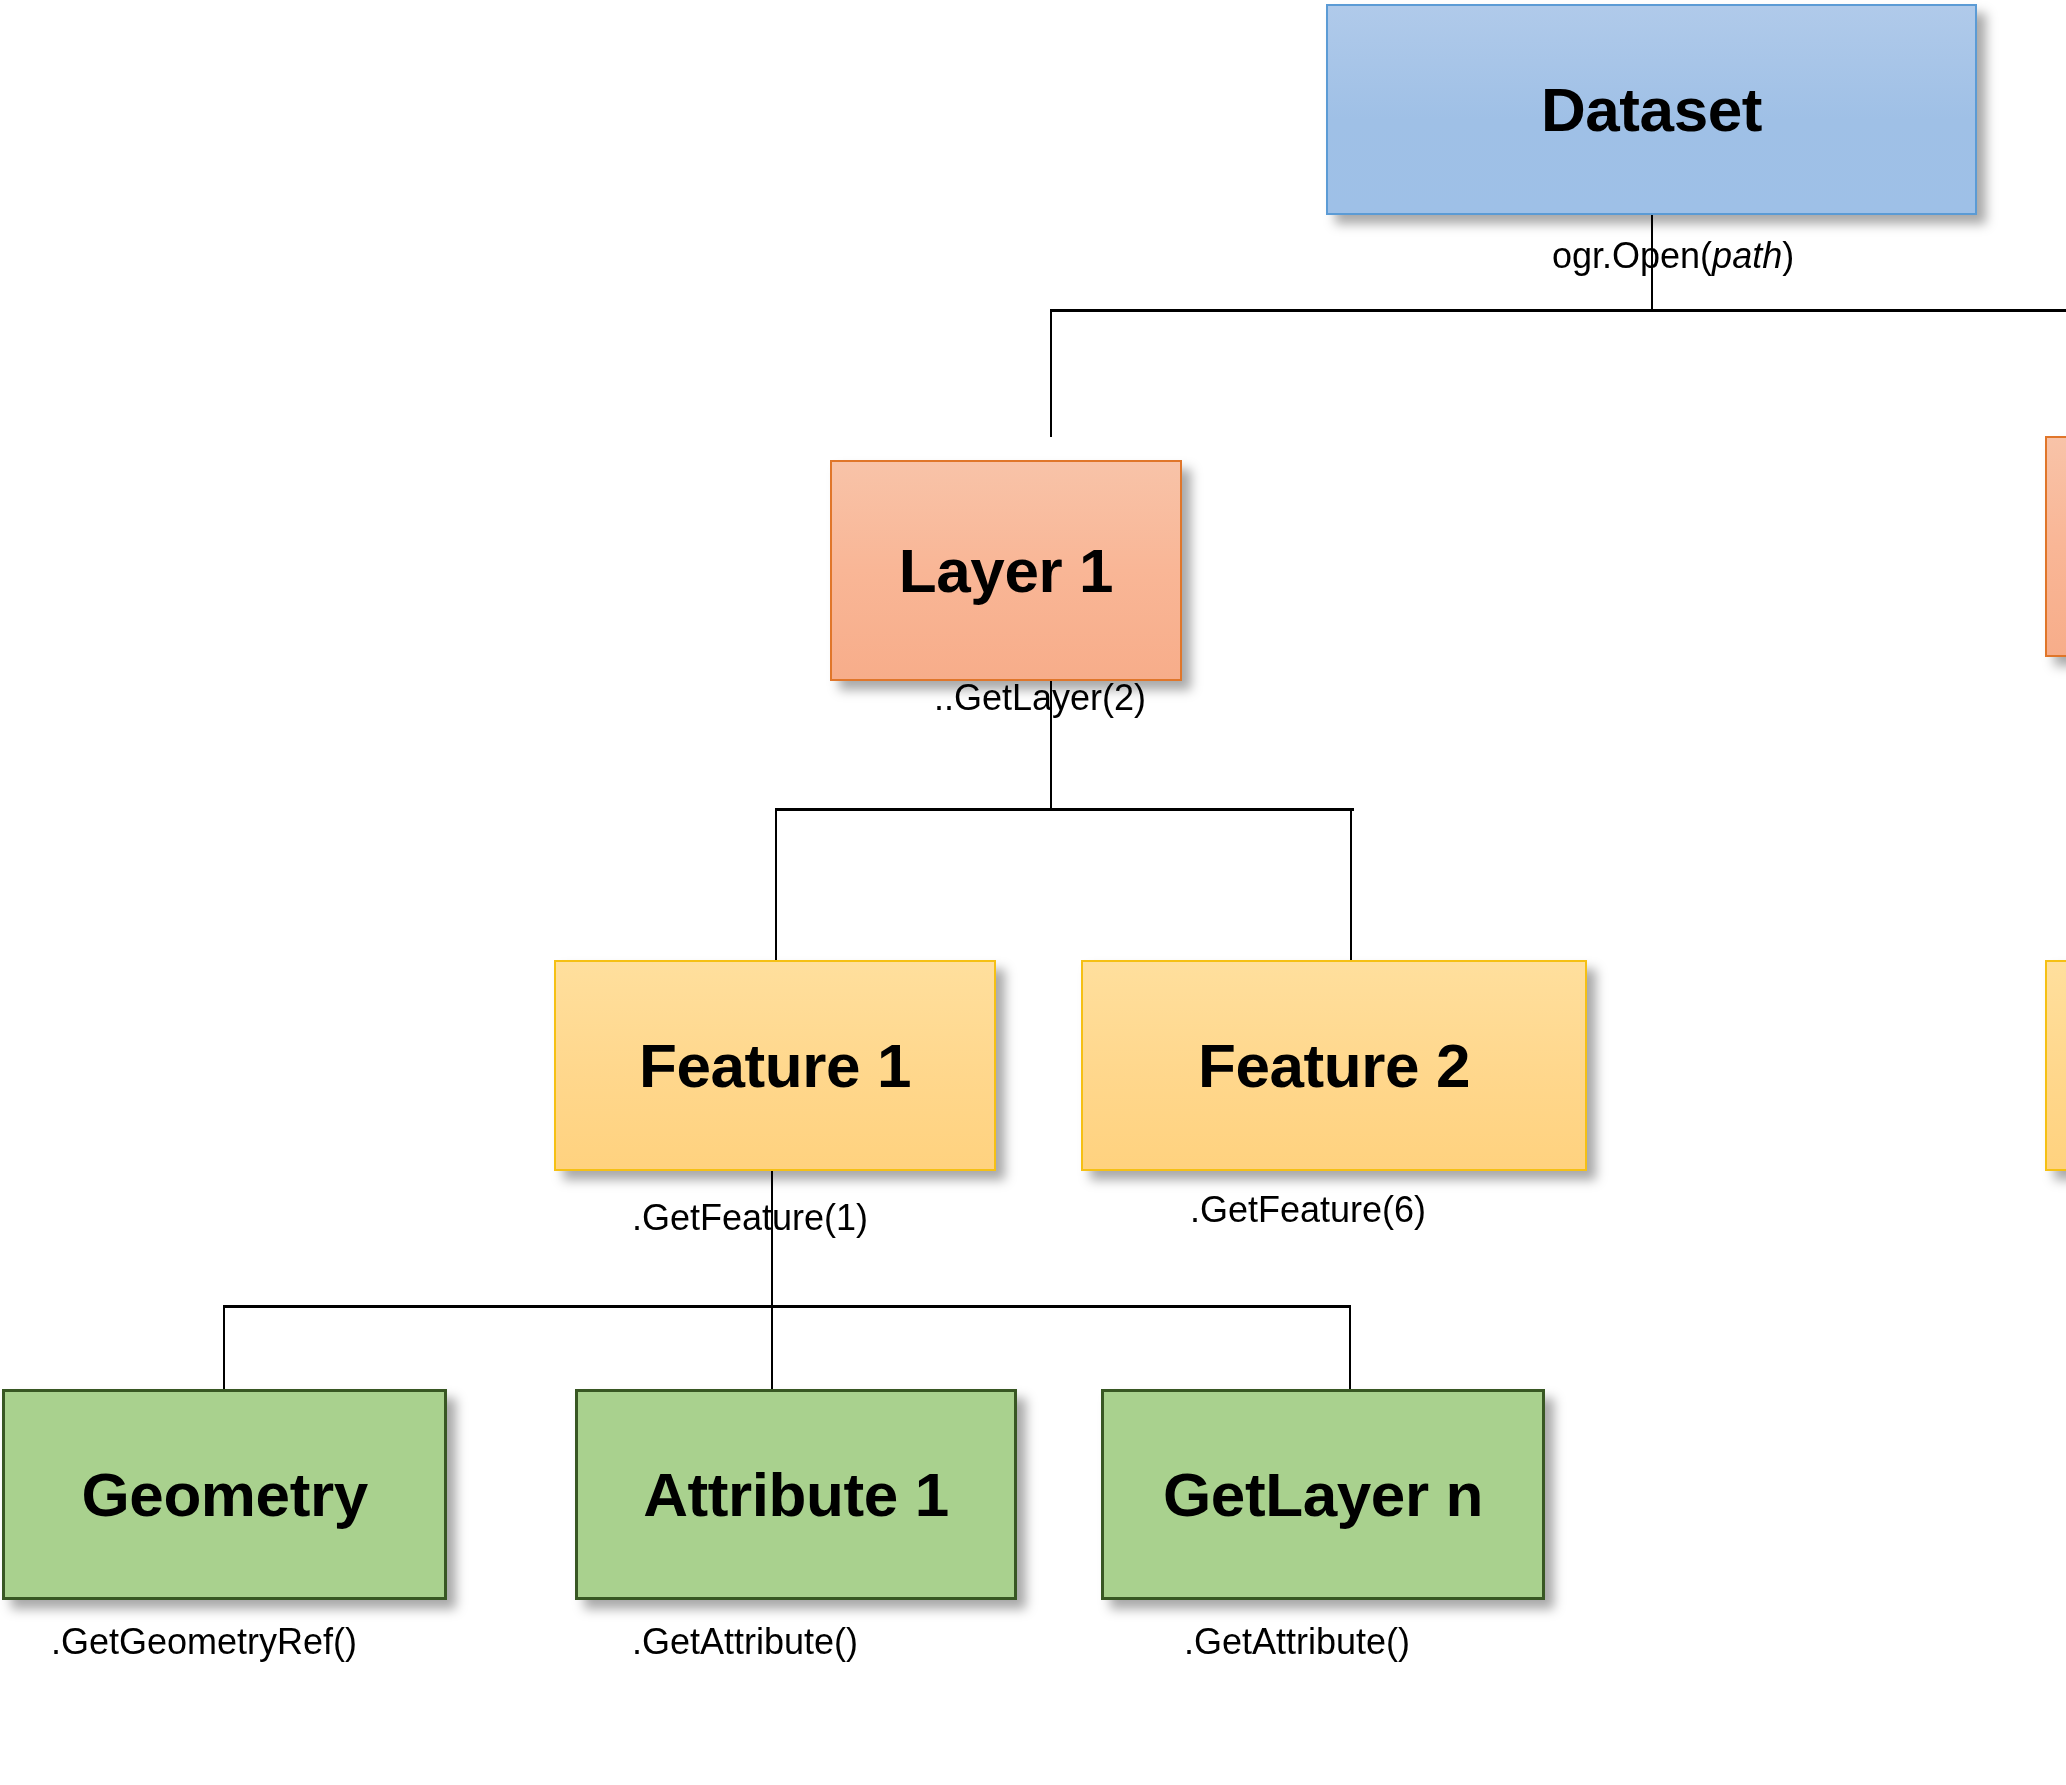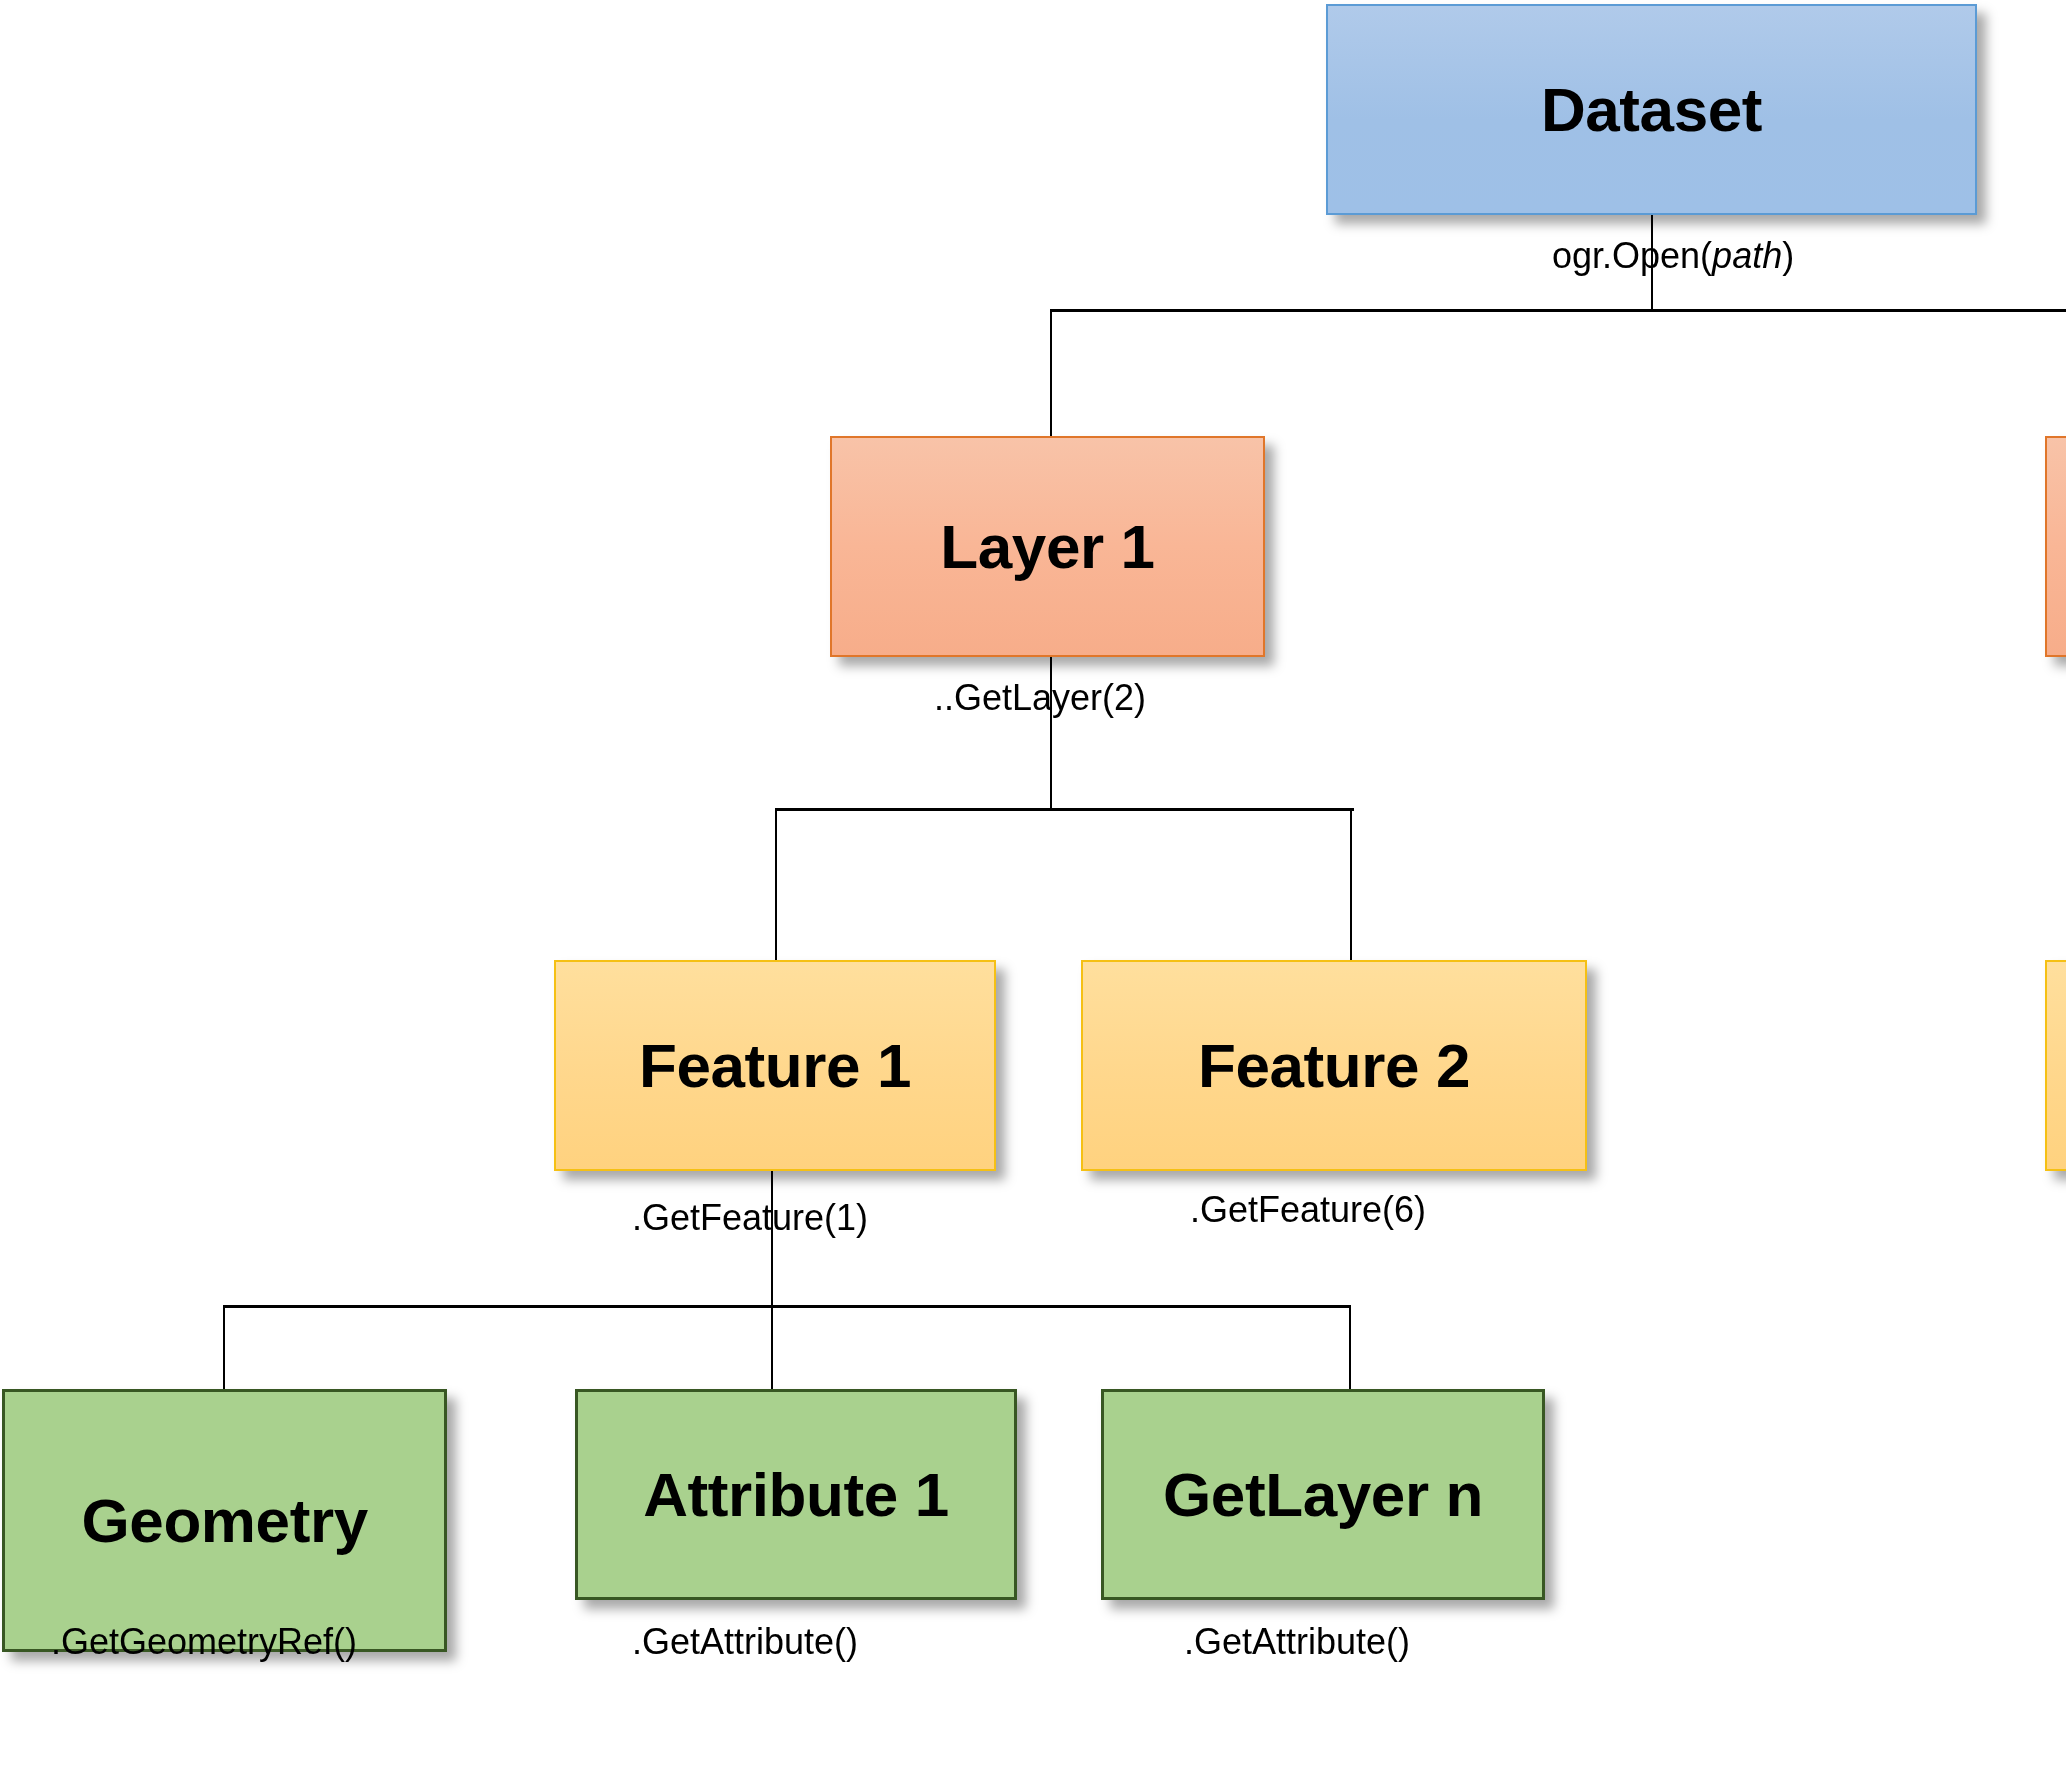--- a/index.html
+++ b/index.html
@@ -91,21 +91,21 @@
   <div class="vline" style="left:1651px; top:215px; height:95px;"></div>
 
   <div class="edge-label" style="left:1552px; top:238px;">
     <span>ogr.Open(</span><i>path</i><span>)</span>
   </div>
   <div class="vline" style="left:1651px; top:289px; height:20.7px;"></div>
 
   <div class="hline" style="left:1050px; top:309px; width:1240px; height:2.5px;"></div>
   <div class="vline" style="left:1050px; top:309px; height:128px;"></div>
 
-  <div class="node layer" style="left:830px; top:436px; width:435px; height:221px;text-align:center;">
+  <div class="node layer" style="left:830px; top:460px; width:352px; height:221px;text-align:center;">
     <span class="node-label">Layer 1</span>
   </div>
 
   <div class="node layer" style="left:2045px; top:436px; width:443px; height:221px;">
     
   </div>
 
   <div class="vline" style="left:1050px; top:656px; height:153px;"></div>
   <div class="edge-label" style="left:934px; top:680px;">..GetLayer(2)</div>
 
@@ -127,21 +127,21 @@
 
   <div class="vline" style="left:771px; top:1170px; height:219px;"></div>
   <div class="edge-label" style="left:632px; top:1200px;">.GetFeature(1)</div>
 
   <div class="edge-label" style="left:1190px; top:1192px;">.GetFeature(6)</div>
 
   <div class="hline" style="left:223px; top:1305px; width:1128px; height:2.9px;"></div>
   <div class="vline" style="left:223px; top:1305px; height:87px;"></div>
   <div class="vline" style="left:1349px; top:1305px; height:87px;"></div>
 
-  <div class="node attr" style="left:2.1px; top:1389px; width:445px; height:263px;">
+  <div class="node attr" style="left:2.1px; top:1389px; width:445px; height:211px;">
     <span class="node-label">Geometry</span>
   </div>
 
   <div class="node attr" style="left:554px; top:1389px; width:442px; height:211px;margin-left:21px;">
     <span class="node-label">Attribute 1</span>
   </div>
 
   <div class="node attr" style="left:1101px; top:1389px; width:444px; height:211px;">
     <span class="node-label">GetLayer n</span>
   </div>

